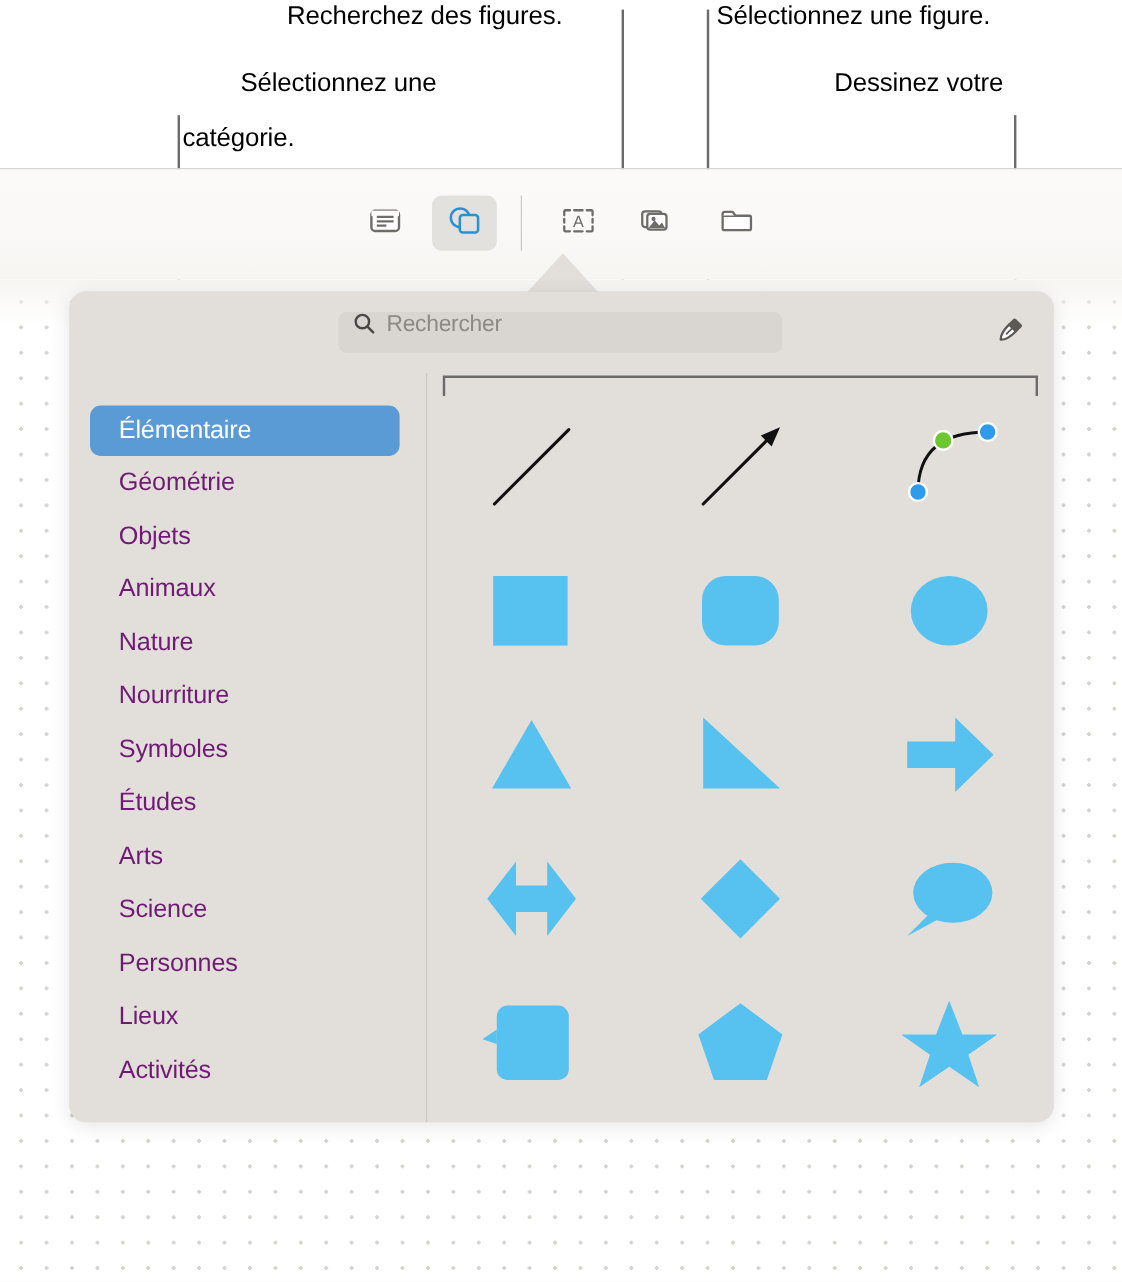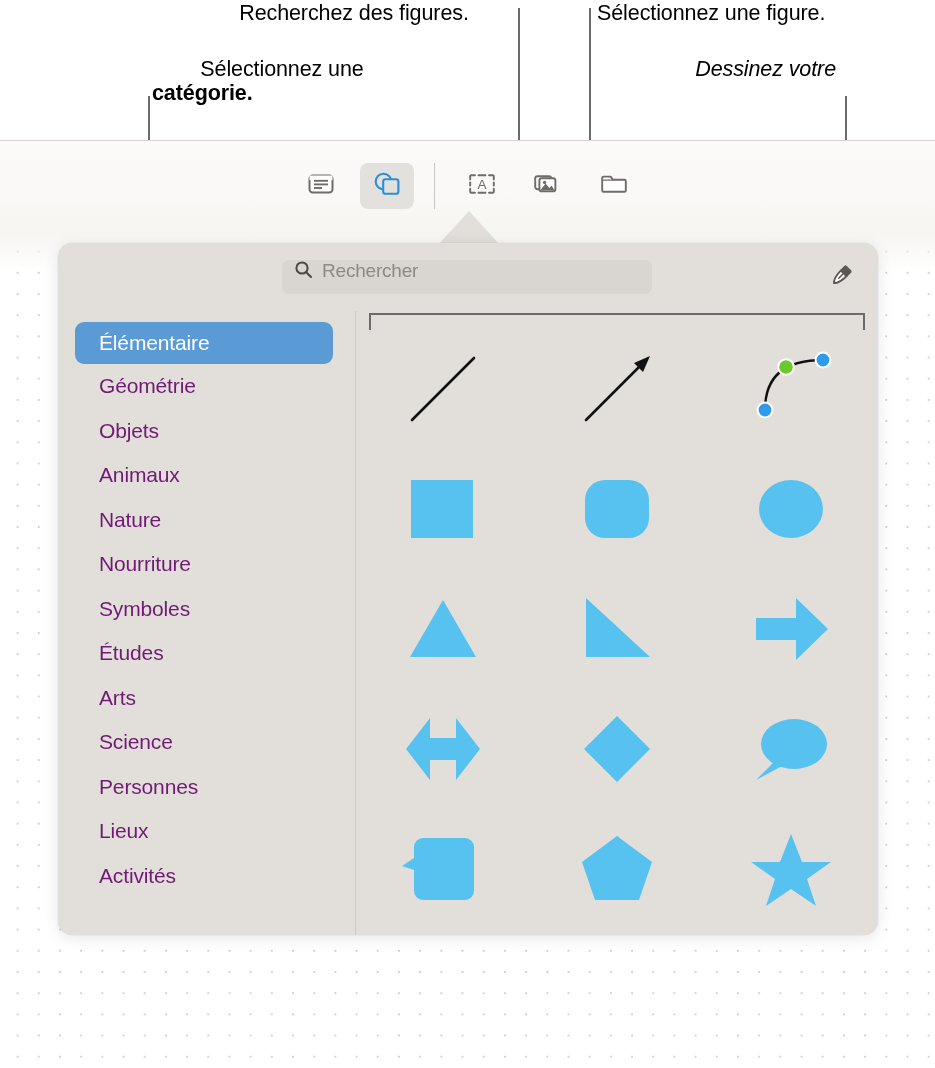--- a/index.html
+++ b/index.html
@@ -22,21 +22,21 @@
 
   
   .callout {
     position: absolute;
     font-size: 21.5px;
     line-height: 30px;
     color: #000000;
     white-space: pre;
     letter-spacing: -0.1px;
   }
-  .callout.right-align { text-align: right; font-style: italic; }
+  .callout.right-align { text-align: right; }
   .callout.center-align { text-align: center; }
 
   
   .leader {
     position: absolute;
     background: #6b6b6b;
     width: 1.6px;
   }
 
   
@@ -194,21 +194,21 @@
     align-items: center;
     padding-left: 41px;
     font-size: 21px;
     color: #701a75;
     letter-spacing: -0.15px;
   }
   .cat-item.selected {
     background: #5b9bd5;
     color: #ffffff;
     border-radius: 9px;
-    margin: 0 22px 0 17px;
+    margin: 16px 22px 0 17px;
     padding-left: 24px;
     height: 42px;
   }
 
   
   #sidebar-divider {
     position: absolute;
     left: 297px;
     top: 68px;
     width: 1px;
@@ -256,21 +256,21 @@
 </head>
 <body>
 
 <div id="stage">
 
   <div class="callout center-align" style="left:198px; top:-2px; width:312px;">Recherchez des figures.</div>
 
   <div class="callout" style="left:597px; top:-2px; width:340px;">Sélectionnez une figure.</div>
 
   <div class="callout" style="left:152px; top:54px; width:260px;text-align:center;">Sélectionnez une</div>
-  <div class="callout" style="left:152px; top:78px; width:260px;font-weight:bold;">catégorie.</div>
+  <div class="callout" style="left:152px; top:100px; width:260px;">catégorie.</div>
 
   <div class="callout right-align" style="left:590px; top:54px; width:246px;">Dessinez votre</div>
 
   <div class="callout" style="left:549px; top:1000px; width:390px;">Faites défiler pour voir</div>
   <div class="callout" style="left:549px; top:1032px; width:390px;">d’autres figures.</div>
 
   <div class="leader" style="left:518px; top:8px; height:268px;"></div>
   <div class="leader" style="left:589px; top:8px; height:322px;"></div>
   <div class="leader" style="left:148px; top:96px; height:240px;"></div>
   <div class="leader" style="left:845px; top:96px; height:168px;"></div>

